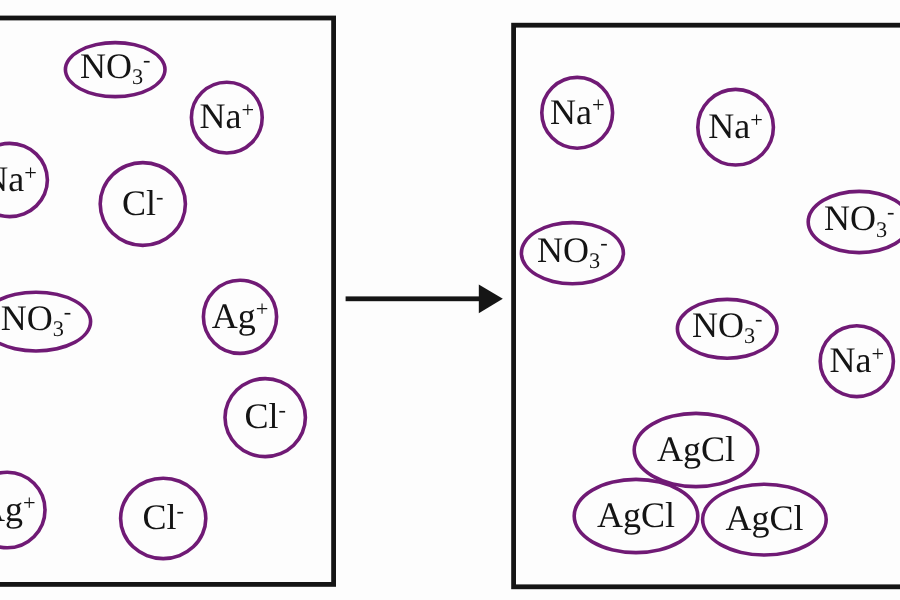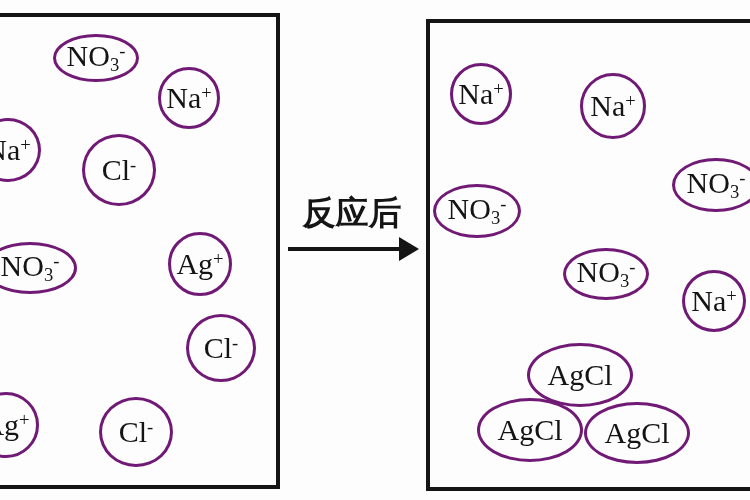--- a/index.html
+++ b/index.html
@@ -89,21 +89,20 @@
     border-bottom: 12px solid transparent;
   }
 </style>
 </head>
 <body>
 
 <div class="stage">
   <div class="reaction-box box-before"></div>
   <div class="reaction-box box-after"></div>
 
-  <div class="arrow-label">反应后</div>
   <div class="arrow-line"></div>
   <div class="arrow-head"></div>
 
   <div id="ion-layer">
       <div class="ion" style="left: 53px; top: 34px; width: 86px; height: 48px;">
         <span class="ion-label"><span>N</span><span>O</span><span class="sub">3</span><span class="sup">-</span></span>
       </div>
       <div class="ion" style="left: 158px; top: 67px; width: 62px; height: 62px;">
         <span class="ion-label"><span>N</span><span>a</span><span class="sup">+</span></span>
       </div>

